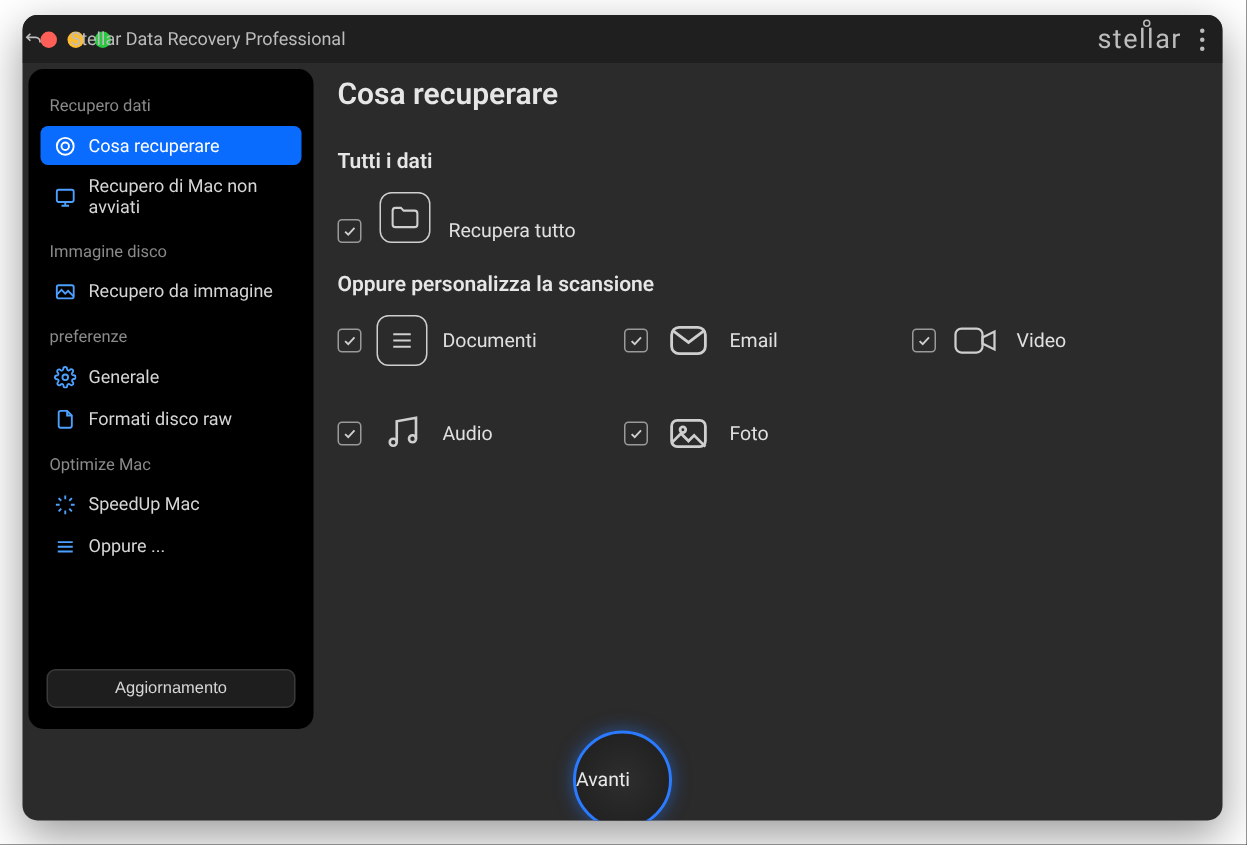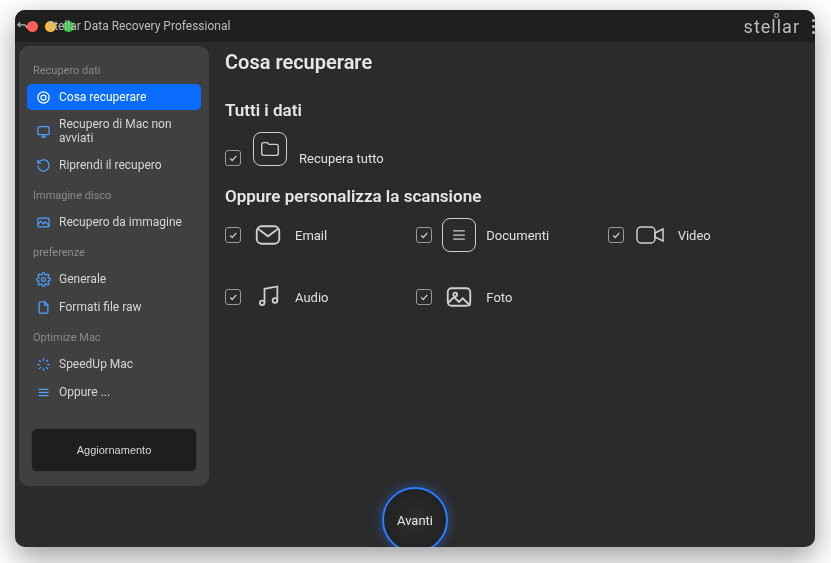--- a/index.html
+++ b/index.html
@@ -31,61 +31,61 @@
     position: relative;
   }
   .traffic { display: flex; gap: 7px; }
   .tl { width: 11px; height: 11px; border-radius: 50%; }
   .tl.r { background:#ff5f57; } .tl.y { background:#febc2e; } .tl.g { background:#28c840; }
   .title-center {
     position:absolute; left:0; right:0; text-align:center; pointer-events:none;
     display:flex; align-items:center; justify-content:flex-start; gap:18px;
   }
   .title-right {
-    position:absolute; right:0; display:flex; align-items:center; gap:12px;
+    position:absolute; right:12px; display:flex; align-items:center; gap:12px;
   }
   .brand {
     font-size: 18px; font-weight: 400; color:#bdbdbd; letter-spacing:1px;
   }
   .kebab { display:flex; flex-direction:column; gap:3px; }
   .kebab span { width:3px; height:3px; background:#bdbdbd; border-radius:50%; }
 
   .sidebar {
     position:absolute; left:4px; top:36px;
     width:190px; height:440px;
-    background:#404040;
+    background:#000000;
     border-radius:10px;
     padding:8px 6px;
     color:#d6d6d6;
     font-size:12px;
     display:flex; flex-direction:column;
   }
   .side-section { margin-top:6px; margin-bottom:2px; padding:4px 8px; color:#8a8a8a; font-size:11px; }
   .side-item {
     display:flex; align-items:center; gap:8px;
     padding:5px 8px; border-radius:5px;
     color:#d6d6d6; cursor:pointer;
     margin:1px 2px;
   }
   .side-item.active { background:#0a6cff; color:#fff; }
   .side-icon { width:16px; height:16px; flex:0 0 16px; display:flex; align-items:center; justify-content:center; color:#4da0ff; }
   .side-item.active .side-icon { color:#fff; }
   .side-bottom { margin-top:auto; padding:6px; }
   .update-btn {
-    width:100%; height:44px; border-radius:6px;
+    width:100%; height:26px; border-radius:6px;
     border:1px solid #3a3a3a; background:#1e1e1e; color:#d6d6d6;
     font-size:11px; cursor:pointer;
   }
 
   .main {
     position:absolute; left:210px; top:40px; right:16px; bottom:60px;
     color:#e6e6e6;
   }
   .main h1 { font-size:20px; font-weight:600; margin-bottom:26px; }
-  .section-label { font-size:17px; font-weight:600; margin:14px 0 12px; }
+  .section-label { font-size:14px; font-weight:600; margin:14px 0 12px; }
   .opt-row { display:flex; align-items:flex-end; gap:12px; margin:10px 0 20px; }
   .grid { display:grid; grid-template-columns: repeat(3, 1fr); row-gap:28px; margin-top:8px;}
   .opt { display:flex; align-items:center; gap:10px; }
   .chk {
     width:16px; height:16px; border:1.5px solid #9a9a9a; border-radius:3px;
     display:flex; align-items:center; justify-content:center;
     background:transparent; cursor:pointer; flex:0 0 16px;
   }
   .chk svg { width:10px; height:10px; stroke:#cfcfcf; }
   .big-icon {
@@ -96,21 +96,21 @@
   .opt-label { font-size:13px; color:#e0e0e0; }
 
   .next-btn {
     position:absolute; left:50%; transform:translateX(-50%);
     bottom:-6px;
     width:66px; height:66px; border-radius:50%;
     background: radial-gradient(circle at center, #2e2e2e 0%, #222 70%);
     border:2px solid #2a7bff;
     box-shadow: 0 0 12px rgba(42,123,255,0.5);
     color:#e8e8e8; font-size:13px;
-    display:flex; align-items:center; justify-content:center;
+    display:flex; align-items:center; justify-content:flex-start;
     cursor:pointer;
   }
 
   svg { display:block; }
 </style>
 </head>
 <body>
 
 <div class="window">
 
@@ -157,29 +157,20 @@
     <div class="side-item">
       <span class="side-icon">
         <svg width="15" height="15" viewBox="0 0 24 24" fill="none" stroke="currentColor" stroke-width="2">
             <rect x="3" y="4" width="18" height="13" rx="2"></rect>
             <path d="M8 21h8M12 17v4"></path>
           </svg>
       </span>
       <span>Recupero di Mac non avviati</span>
     </div>
 
-    <div class="side-item">
-      <span class="side-icon">
-        <svg width="15" height="15" viewBox="0 0 24 24" fill="none" stroke="currentColor" stroke-width="2">
-            <path d="M3 12a9 9 0 1 0 3-6.7L3 8"></path>
-            <path d="M3 3v5h5"></path>
-          </svg>
-      </span>
-      <span>Riprendi il recupero</span>
-    </div>
 
     <div class="side-section">Immagine disco</div>
 
 
     <div class="side-item">
       <span class="side-icon">
         <svg width="15" height="15" viewBox="0 0 24 24" fill="none" stroke="currentColor" stroke-width="2">
             <rect x="3" y="5" width="18" height="14" rx="2"></rect>
             <path d="M3 15l5-5 4 4 3-3 6 6"></path>
           </svg>
@@ -199,21 +190,21 @@
       <span>Generale</span>
     </div>
 
     <div class="side-item">
       <span class="side-icon">
         <svg width="15" height="15" viewBox="0 0 24 24" fill="none" stroke="currentColor" stroke-width="2">
             <path d="M14 3H7a2 2 0 0 0-2 2v14a2 2 0 0 0 2 2h10a2 2 0 0 0 2-2V8z"></path>
             <path d="M14 3v5h5"></path>
           </svg>
       </span>
-      <span>Formati file raw</span>
+      <span>Formati disco raw</span>
     </div>
 
     <div class="side-section">Optimize Mac</div>
 
     <div class="side-item">
       <span class="side-icon">
         <svg width="15" height="15" viewBox="0 0 24 24" fill="none" stroke="currentColor" stroke-width="2">
             <path d="M12 2v4M4.9 4.9l2.8 2.8M2 12h4M4.9 19.1l2.8-2.8M12 18v4M16.3 16.3l2.8 2.8M18 12h4M16.3 7.7l2.8-2.8"></path>
           </svg>
       </span>
@@ -251,35 +242,20 @@
         <svg width="22" height="22" viewBox="0 0 24 24" fill="none" stroke="#cfcfcf" stroke-width="1.5">
             <path d="M3 7a2 2 0 0 1 2-2h4l2 2h8a2 2 0 0 1 2 2v8a2 2 0 0 1-2 2H5a2 2 0 0 1-2-2z"></path>
           </svg>
       </div>
       <span class="opt-label">Recupera tutto</span>
     </div>
 
     <div class="section-label">Oppure personalizza la scansione</div>
 
     <div class="grid">
-      <div class="opt">
-        <div class="chk">
-            <svg viewBox="0 0 24 24" fill="none" stroke-width="3">
-              <polyline points="5 13 10 18 20 7"></polyline>
-            </svg>
-          </div>
-        <div class="big-icon noborder">
-          <svg width="30" height="30" viewBox="0 0 24 24" fill="none" stroke="#cfcfcf" stroke-width="1.5">
-              <rect x="3" y="5" width="18" height="14" rx="4"></rect>
-              <path d="M4 7l8 6 8-6"></path>
-            </svg>
-        </div>
-        <span class="opt-label">Email</span>
-      </div>
-
       <div class="opt">
         <div class="chk">
             <svg viewBox="0 0 24 24" fill="none" stroke-width="3">
               <polyline points="5 13 10 18 20 7"></polyline>
             </svg>
           </div>
         <div class="big-icon">
           <svg width="20" height="20" viewBox="0 0 24 24" fill="none" stroke="#cfcfcf" stroke-width="1.5">
               <line x1="5" y1="7" x2="19" y2="7"></line>
               <line x1="5" y1="12" x2="19" y2="12"></line>
@@ -289,20 +265,35 @@
         <span class="opt-label">Documenti</span>
       </div>
 
       <div class="opt">
         <div class="chk">
             <svg viewBox="0 0 24 24" fill="none" stroke-width="3">
               <polyline points="5 13 10 18 20 7"></polyline>
             </svg>
           </div>
         <div class="big-icon noborder">
+          <svg width="30" height="30" viewBox="0 0 24 24" fill="none" stroke="#cfcfcf" stroke-width="1.5">
+              <rect x="3" y="5" width="18" height="14" rx="4"></rect>
+              <path d="M4 7l8 6 8-6"></path>
+            </svg>
+        </div>
+        <span class="opt-label">Email</span>
+      </div>
+
+      <div class="opt">
+        <div class="chk">
+            <svg viewBox="0 0 24 24" fill="none" stroke-width="3">
+              <polyline points="5 13 10 18 20 7"></polyline>
+            </svg>
+          </div>
+        <div class="big-icon noborder">
           <svg width="32" height="28" viewBox="0 0 32 24" fill="none" stroke="#cfcfcf" stroke-width="1.5">
               <rect x="2" y="4" width="18" height="16" rx="4"></rect>
               <path d="M20 10l8-4v12l-8-4z"></path>
             </svg>
         </div>
         <span class="opt-label">Video</span>
       </div>
 
       <div class="opt">
         <div class="chk">

